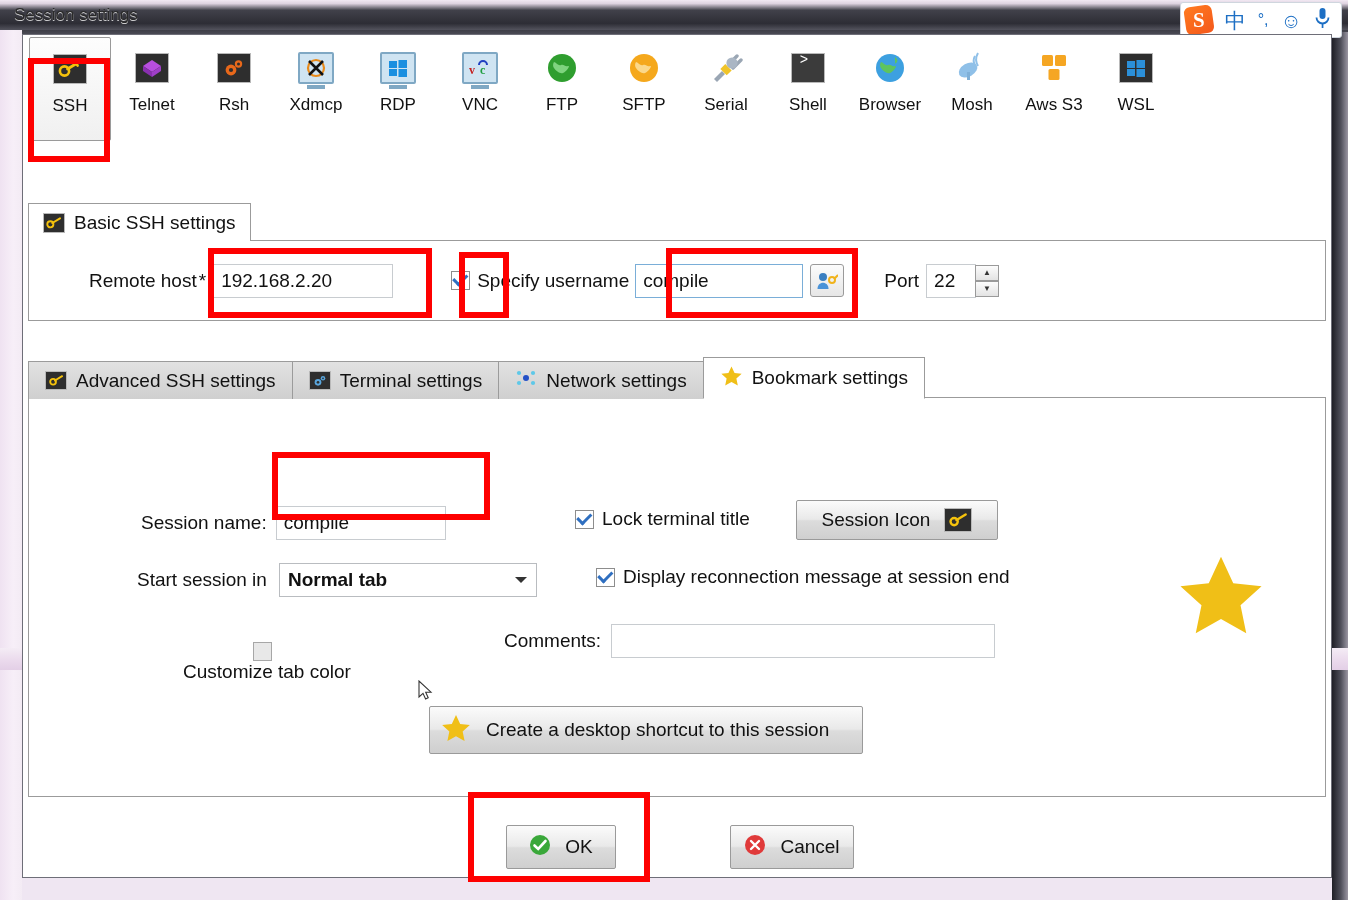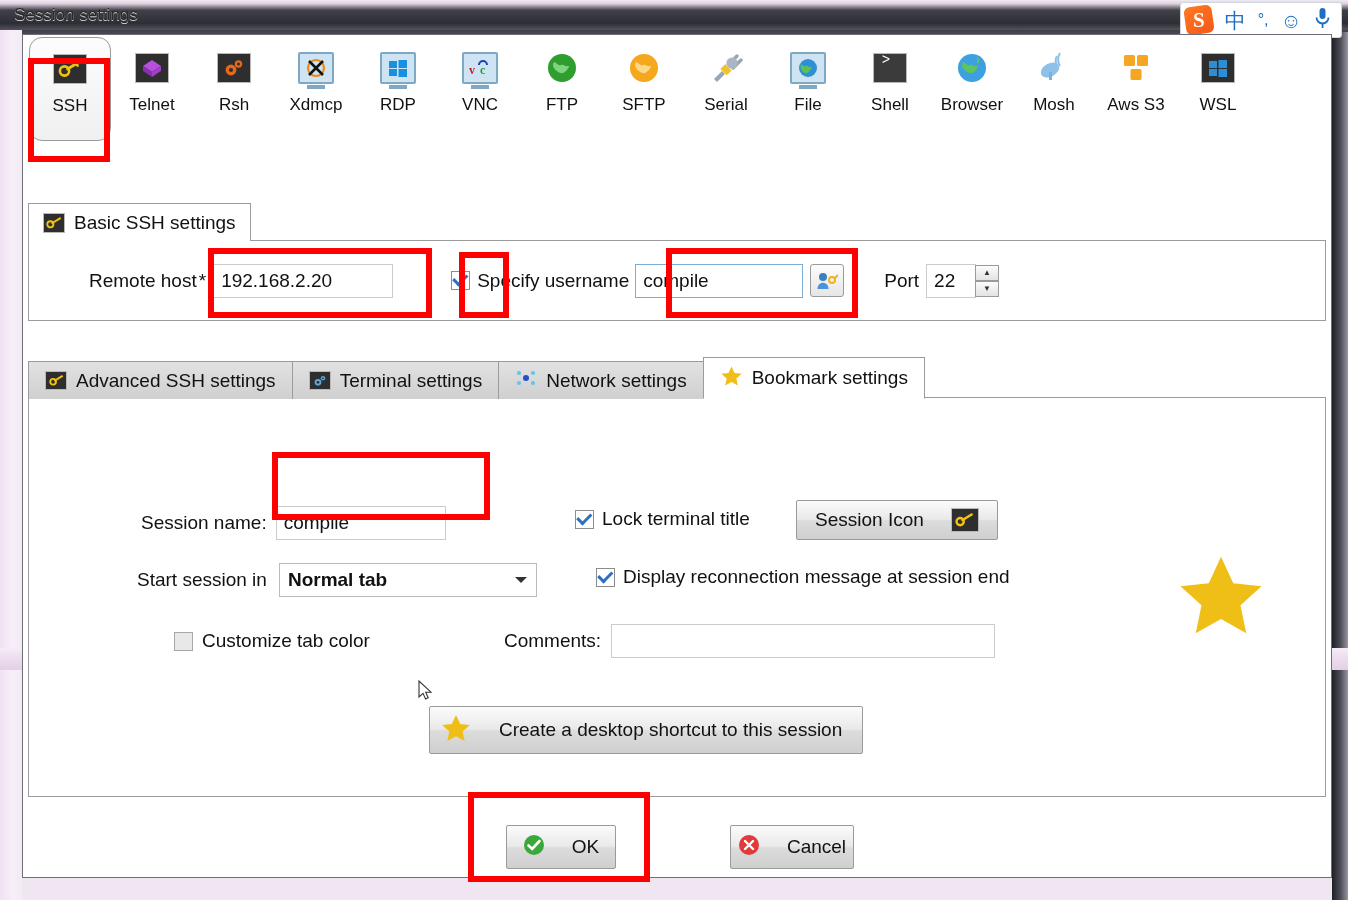--- a/index.html
+++ b/index.html
@@ -41,21 +41,21 @@
   
   .dialog{position:absolute;left:22px;top:34px;width:1310px;height:844px;
     background:#ffffff;border:1px solid #6e6e78;box-sizing:border-box;}
 
   
   .typebar{position:absolute;left:0;top:2px;width:1308px;height:120px;display:flex;
     align-items:flex-start;padding-left:6px;box-sizing:border-box;}
   .type-item{width:82px;height:104px;display:flex;flex-direction:column;align-items:center;
     justify-content:flex-start;padding-top:12px;box-sizing:border-box;cursor:default;}
   .type-item.selected{background:linear-gradient(180deg,#fdfdfd 0%,#f0f0f0 100%);
-    border:1px solid #9a9a9a;border-radius:13px;text-align:right;}
+    border:1px solid #9a9a9a;border-radius:2px;text-align:right;}
   .type-ico{width:38px;height:38px;display:flex;align-items:center;justify-content:center;
     margin-bottom:8px;}
   .type-lbl{font-size:17px;color:#111;white-space:nowrap;}
 
   
   .tile{width:34px;height:30px;background:#2e2e2e;border:1px solid #b9b9b9;
     display:flex;align-items:center;justify-content:center;box-sizing:border-box;}
   .monitor{width:36px;height:32px;background:#cfe4f2;border:2px solid #7fa8c4;border-radius:2px;
     display:flex;align-items:center;justify-content:center;box-sizing:border-box;position:relative;}
   .monitor:after{content:"";position:absolute;bottom:-7px;left:50%;transform:translateX(-50%);
@@ -105,21 +105,21 @@
     border:1px solid #9b9b9b;box-sizing:border-box;}
 
   .fld-row{position:absolute;display:flex;align-items:center;}
 
   .combo{height:34px;border:1px solid #b9bcc0;background:#fff;display:flex;align-items:center;
     justify-content:space-between;padding:0 0 0 8px;font-size:19px;color:#111;box-sizing:border-box;}
   .combo .arrow{width:30px;height:32px;display:flex;align-items:center;justify-content:center;}
 
   .btn{border:1px solid #9a9a9a;border-radius:2px;
     background:linear-gradient(180deg,#fbfbfb 0%,#e9e9e9 48%,#dcdcdc 52%,#cfcfcf 100%);
-    display:flex;align-items:center;justify-content:center;gap:27px;font-size:19px;color:#111;
+    display:flex;align-items:center;justify-content:center;gap:14px;font-size:19px;color:#111;
     box-sizing:border-box;cursor:default;}
 
   
   .footer{position:absolute;left:0;top:780px;width:1308px;height:62px;}
 
   
   .anno{position:absolute;border:6px solid #fe0000;box-sizing:border-box;pointer-events:none;z-index:40;}
 
   
   .bigstar{position:absolute;left:1152px;top:516px;z-index:5;}
@@ -265,31 +265,20 @@
           <svg width="34" height="32" viewBox="0 0 34 32">
             <path d="M5 27 L13 19 L16 22 L8 30 Z" fill="#9aa6b4"></path>
             <rect x="13" y="14" width="9" height="7" transform="rotate(45 17 17)" fill="#f0c429"></rect>
             <path d="M20 12 L28 4 M24 16 L32 8" stroke="#9aa6b4" stroke-width="3.4" stroke-linecap="round"></path>
             <circle cx="23" cy="11" r="5.6" fill="#aab6c4"></circle>
           </svg>
         </div>
         <div class="type-lbl">Serial</div>
       </div>
 
-      <div class="type-item">
-        <div class="type-ico">
-          <div class="monitor">
-            <svg width="22" height="22" viewBox="0 0 22 22">
-              <circle cx="11" cy="11" r="9" fill="#2f8fd4"></circle>
-              <path d="M4 7c2 1 3 3 5 2s3 2 5 1-1 5-4 6-5-2-6-4 0-5 0-5z" fill="#58c158"></path>
-            </svg>
-          </div>
-        </div>
-        <div class="type-lbl">File</div>
-      </div>
 
       <div class="type-item">
         <div class="type-ico">
           <div class="tile" style="background:#3b3b3b;">
             <span style="color:#fff;font-size:14px;font-family:'Liberation Mono',monospace;align-self:flex-start;margin-left:-8px;margin-top:-2px;">&gt;</span>
           </div>
         </div>
         <div class="type-lbl">Shell</div>
       </div>
 
@@ -469,21 +458,21 @@
               </svg>
           </span>
         </span>
       </div>
 
       <div class="fld-row" style="left:567px;top:168px;">
         <span class="cbx on"></span>
         <span class="lbl" style="margin-left:8px;">Display reconnection message at session end</span>
       </div>
 
-      <div class="fld-row" style="left:145px;top:232px;">
+      <div class="fld-row" style="left:145px;top:244px;flex-direction:column;">
         <span class="cbx dim"></span>
         <span class="lbl" style="margin-left:9px;">Customize tab color</span>
       </div>
 
       <div class="fld-row" style="left:475px;top:226px;">
         <span class="lbl">Comments:</span>
         <input class="tbox" style="width: 384px; margin-left: 10px; outline: none;" value="" placeholder="">
       </div>
 
       <div class="btn" style="position:absolute;left:400px;top:308px;width:434px;height:48px;justify-content:flex-start;padding-left:10px;">

